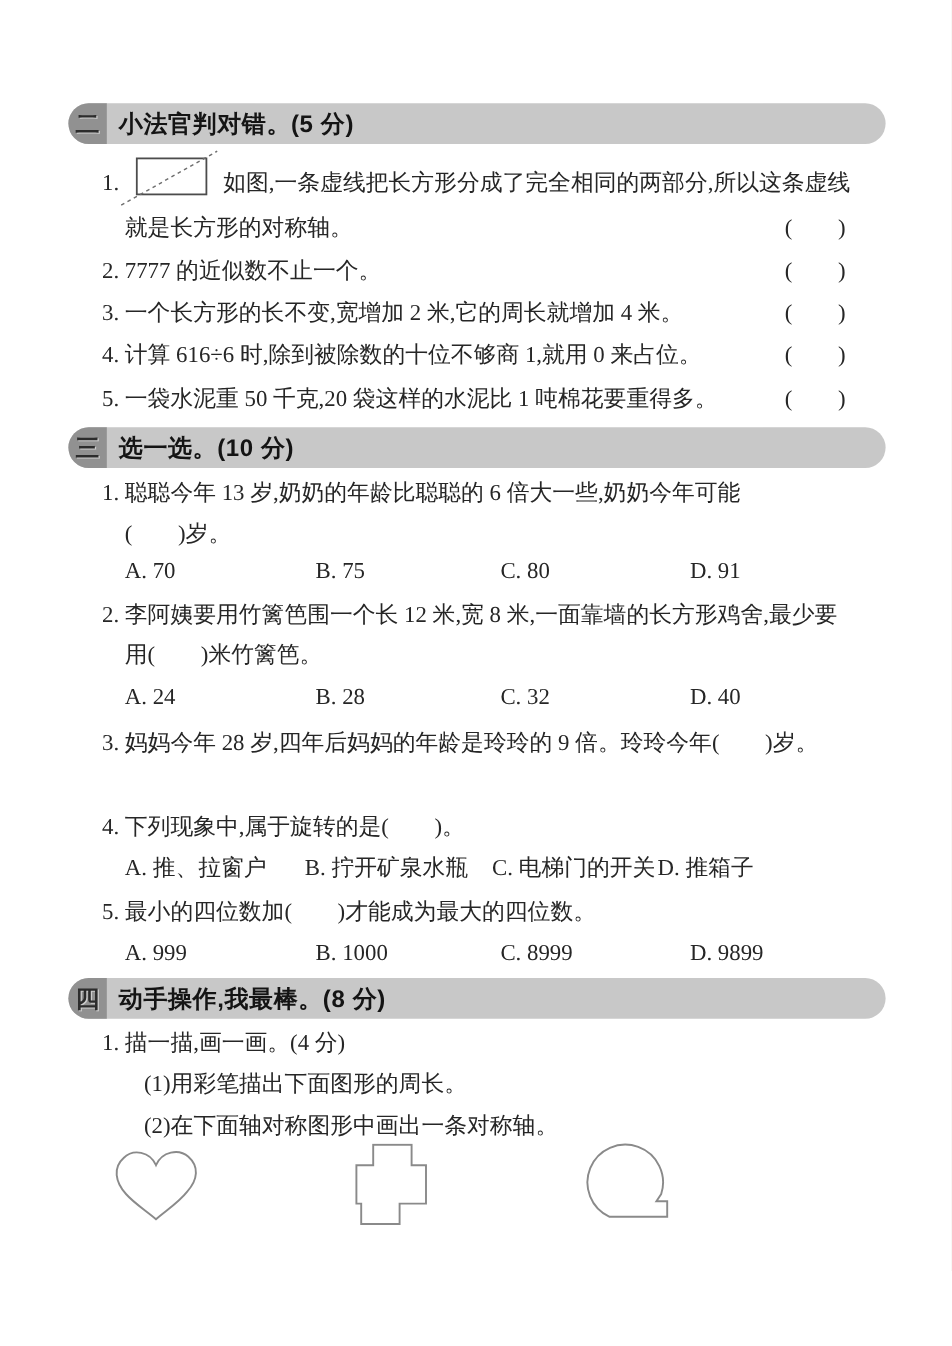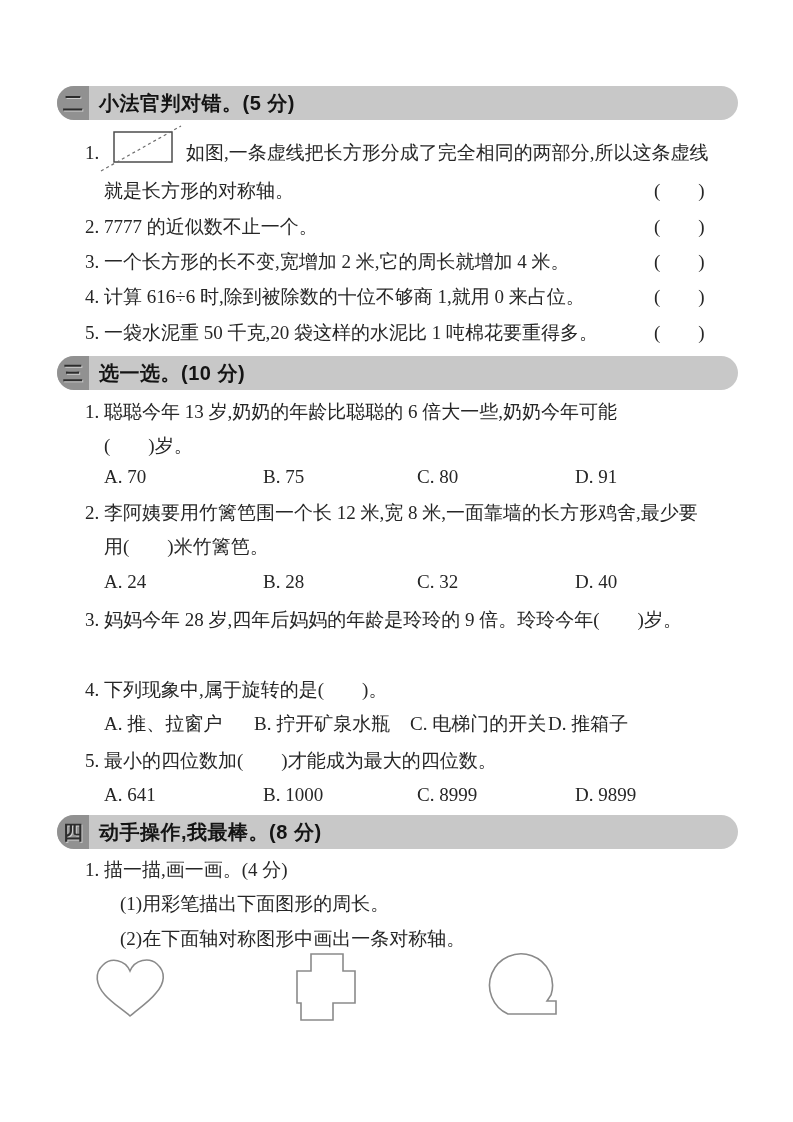--- a/index.html
+++ b/index.html
@@ -96,21 +96,21 @@
   <div class="t" style="top:677px;left:85px">4. 下列现象中,属于旋转的是(　　)。</div>
   <div class="opts tight" style="top:711px">
     <span class="o o1">A. 推、拉窗户</span>
     <span class="o o2">B. 拧开矿泉水瓶</span>
     <span class="o o3">C. 电梯门的开关</span>
     <span class="o o4">D. 推箱子</span>
   </div>
 
   <div class="t" style="top:748px;left:85px">5. 最小的四位数加(　　)才能成为最大的四位数。</div>
   <div class="opts" style="top:782px">
-    <span class="o o1">A. 641</span>
+    <span class="o o1">A. 999</span>
     <span class="o o2">B. 1000</span>
     <span class="o o3">C. 8999</span>
     <span class="o o4">D. 9899</span>
   </div>
 
   <div class="bar" style="top:815px">
     <span class="badge">四</span>
     <span class="bar-title">动手操作,我最棒。(8 分)</span>
   </div>
 

